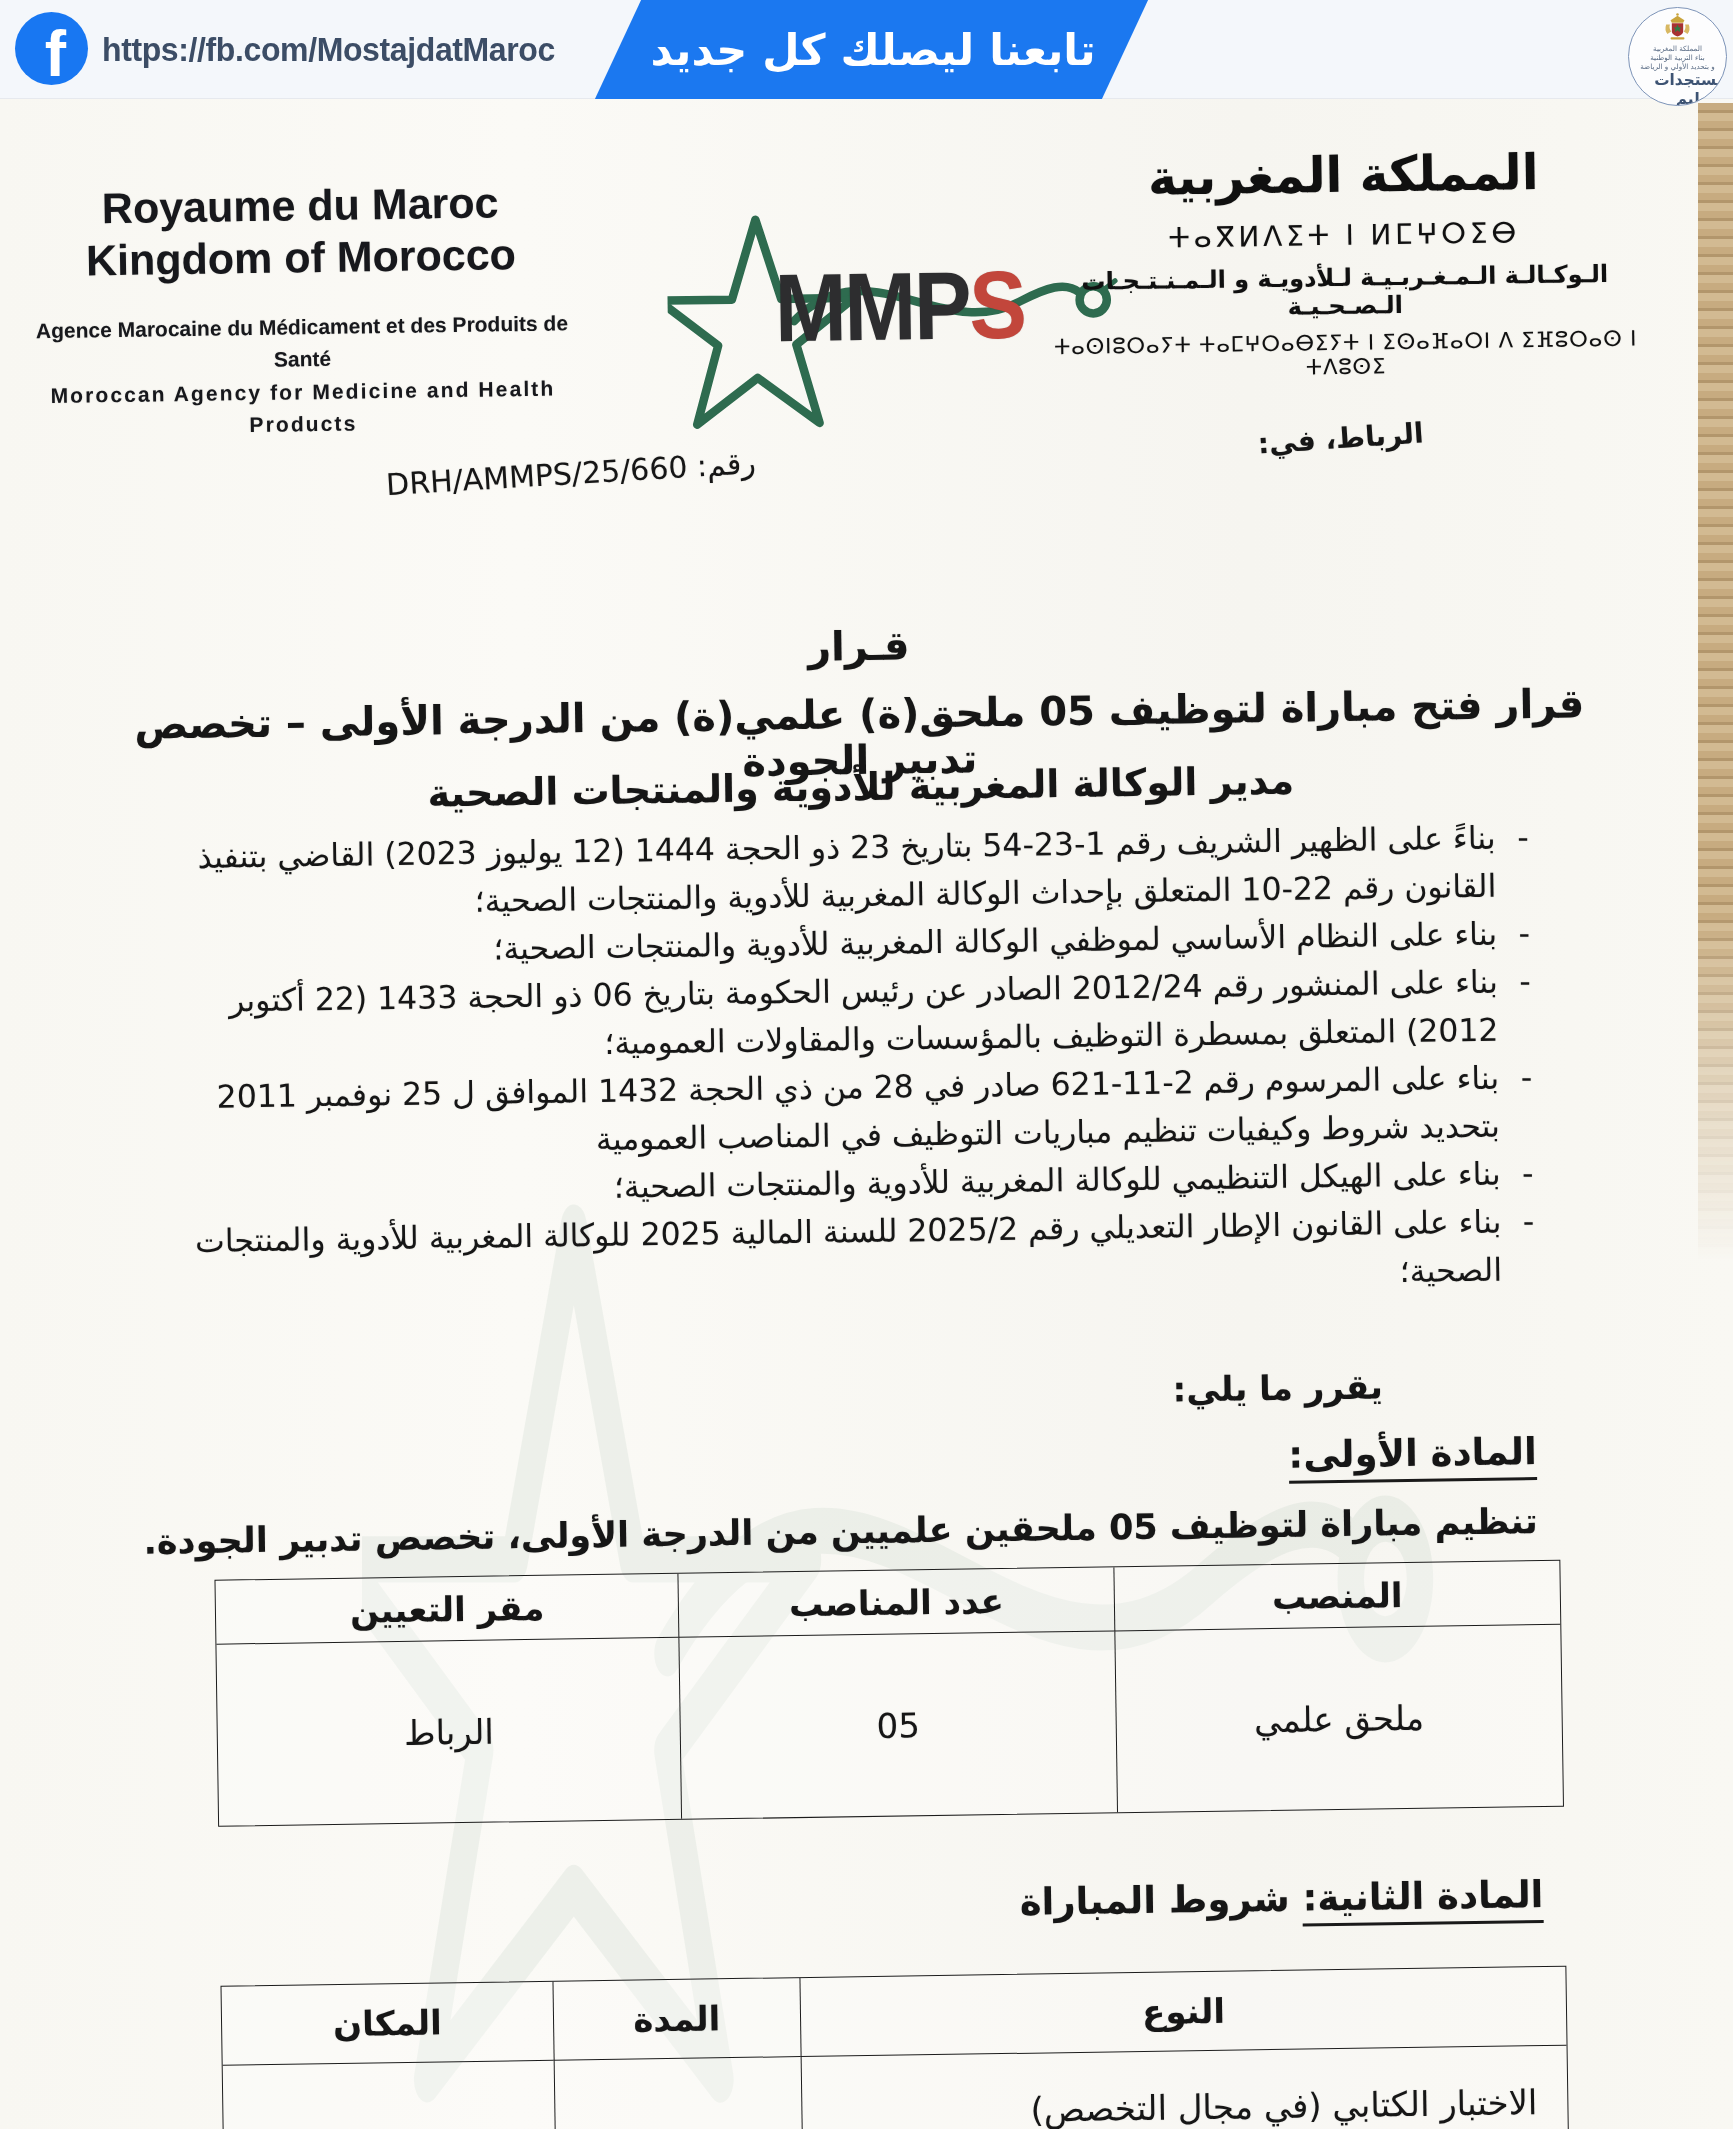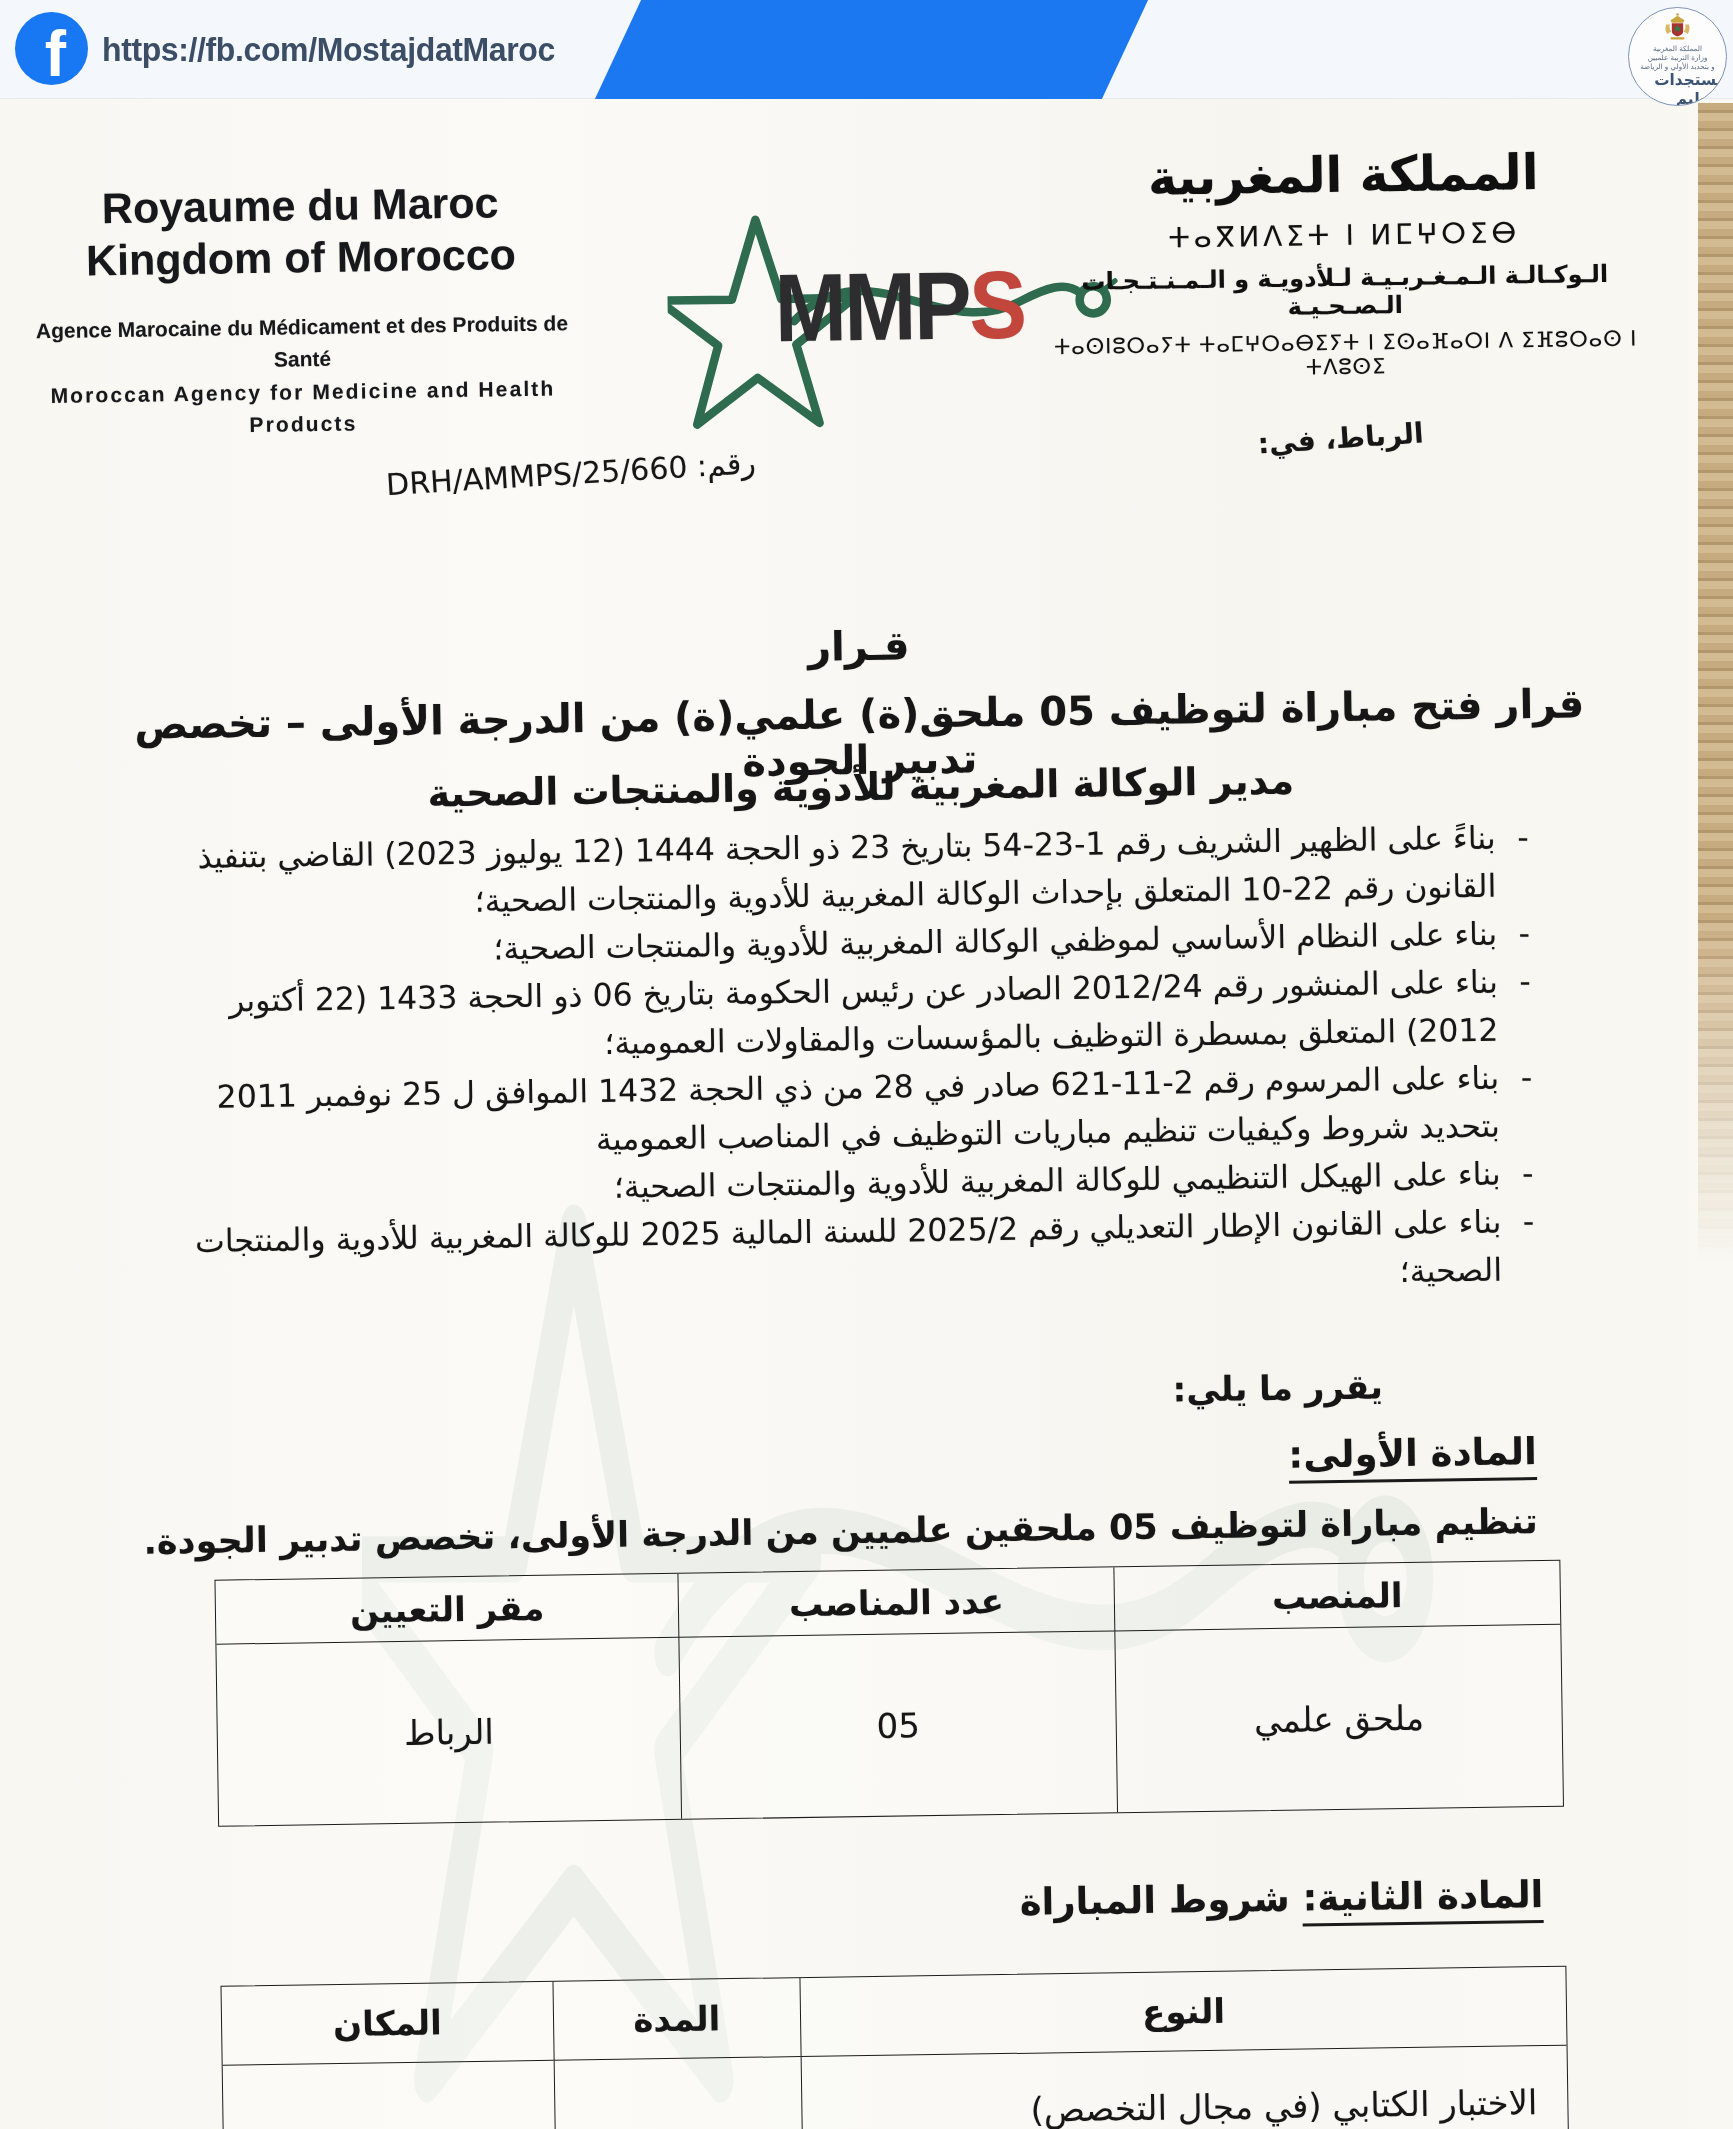--- a/index.html
+++ b/index.html
@@ -117,32 +117,33 @@
 </style>
 </head>
 <body>
 
 <div class="banner">
   <div class="fb-circle">
     <span>f</span>
   </div>
   <div class="fb-url">https://fb.com/MostajdatMaroc</div>
   <div class="parallelogram"></div>
+  <div class="follow-text">تابعنا ليصلك كل جديد</div>
   <div class="circle-logo">
     <svg class="crest" viewBox="0 0 100 100">
       <circle cx="50" cy="8" r="4" fill="#caa43c"></circle>
       <path d="M28,26 L50,12 L72,26 L68,34 L32,34 Z" fill="#caa43c"></path>
       <path d="M14,40 Q8,58 18,70 L30,62 Q22,52 26,40 Z" fill="#d8b862"></path>
       <path d="M86,40 Q92,58 82,70 L70,62 Q78,52 74,40 Z" fill="#d8b862"></path>
       <path d="M32,36 h36 v26 q0,10 -18,16 q-18,-6 -18,-16 Z" fill="#a83232"></path>
       <path d="M50,40 l4,9 h9l-7,6 3,9 -9,-6 -9,6 3,-9 -7,-6 h9 Z" fill="#2e7d46"></path>
       <rect x="28" y="80" width="44" height="7" rx="3" fill="#caa43c"></rect>
     </svg>
     <div class="tiny-line">المملكة المغربية</div>
-    <div class="tiny-line">وزارة التربية علميين</div>
+    <div class="tiny-line">بناء التربية الوطنية</div>
     <div class="tiny-line">و بتحديد الأولي و الرياضة</div>
     <div class="big1">مستجدات التعليم</div>
 
   </div>
 </div>
 
 <div class="paper">
 
   <div class="tan-edge"></div>
 

